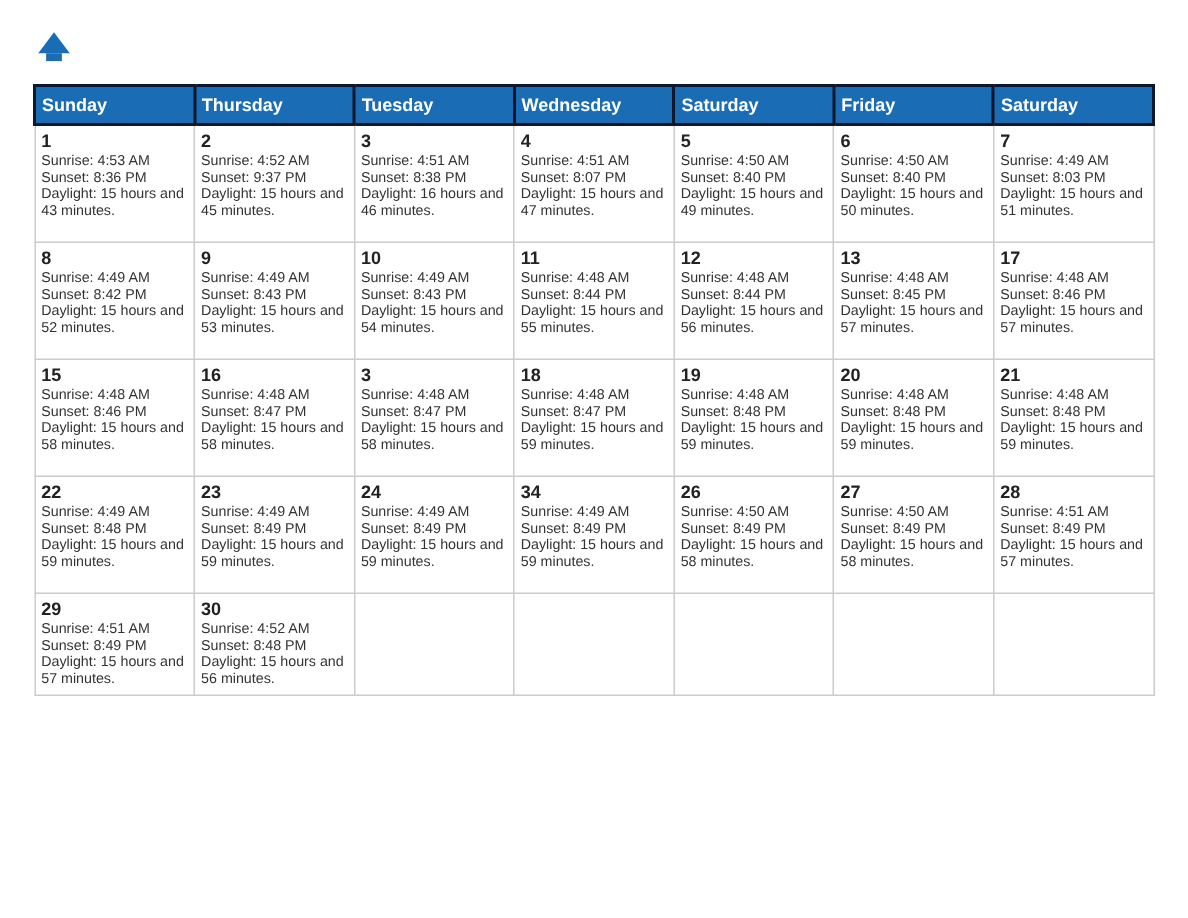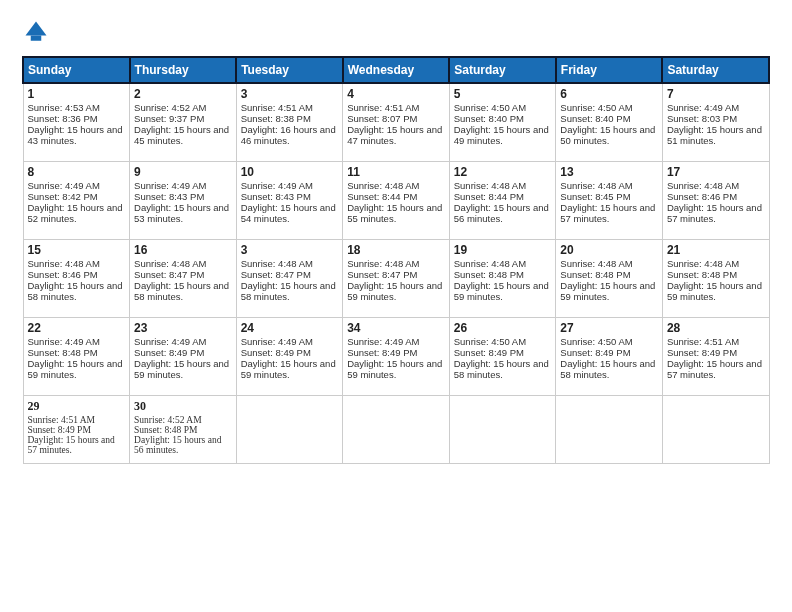--- a/index.html
+++ b/index.html
@@ -76,21 +76,20 @@
       vertical-align: top;
       border: 1px solid #ccc;
       padding: 3px 4px;
       font-size: 9.5px;
       color: #333;
       background: #fff;
       height: 78px;
     }
     .calendar tr:last-child td {
       height: 68px;
-      font-family: Liberation Serif, serif;
     }
     .day-num {
       font-size: 12px;
       font-weight: bold;
       color: #222;
       display: block;
       margin-bottom: 1px;
     }
     .empty {
       background: #f5f5f5;

